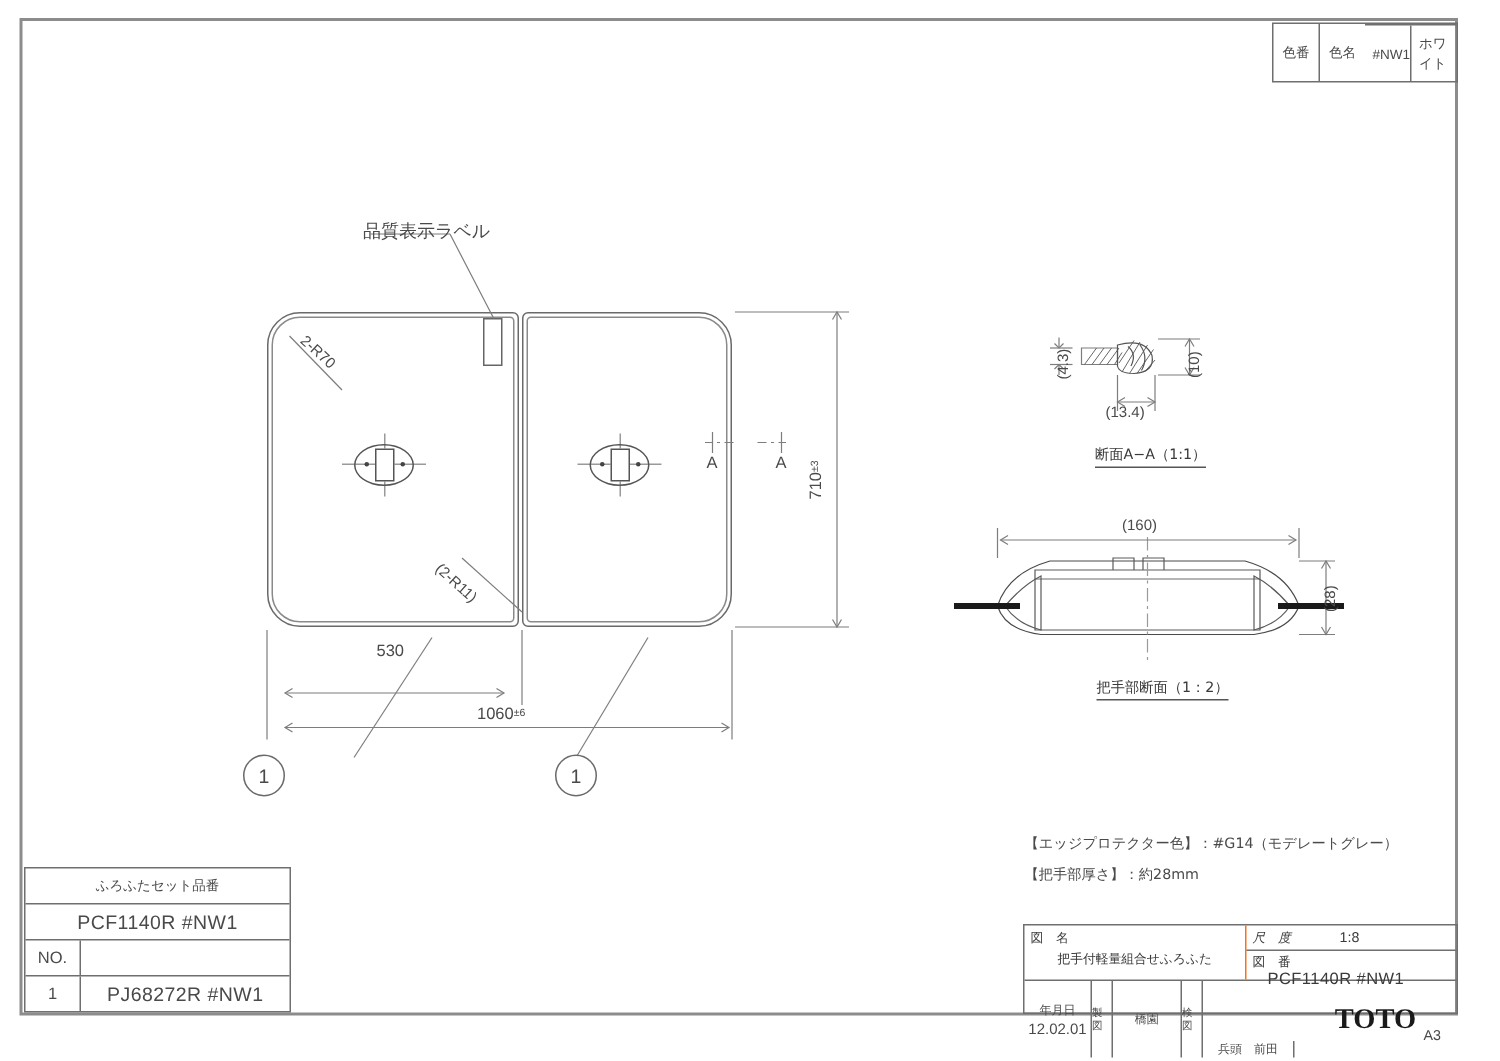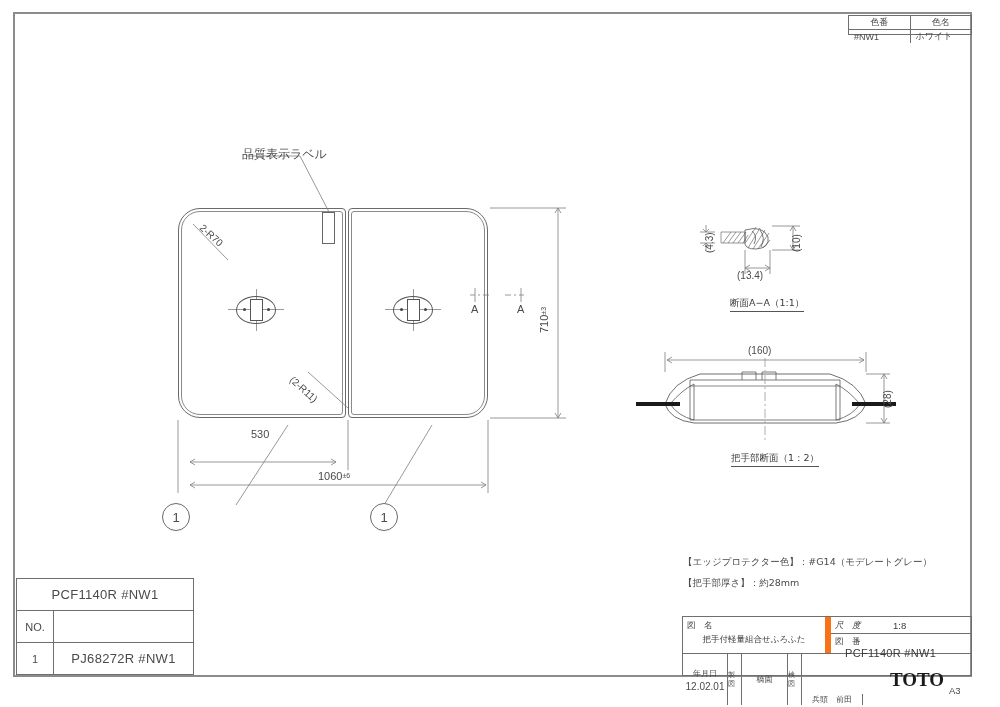--- a/index.html
+++ b/index.html
@@ -9,23 +9,23 @@
 
   
   #sheet{position:absolute;left:0;top:0;width:1000px;height:707px;background:#fff;}
   #frame{position:absolute;left:13px;top:12px;width:959px;height:665px;
          border:2px solid #8c8c8c;box-sizing:border-box;}
 
   .lbl{position:absolute;white-space:nowrap;font-size:9px;color:#4a4a4a;line-height:1;}
   .jp{font-family:"DejaVu Sans","Liberation Sans",sans-serif;}
 
   
-  #color-table{position:absolute;left:848px;top:15px;width:124px;height:20px;
+  #color-table{position:absolute;left:848px;top:15px;width:124px;height:40px;
                border:1px solid #6f6f6f;box-sizing:border-box;
-               display:flex;flex-direction:column;font-size:9px;}
+               display:flex;flex-direction:row;font-size:9px;}
   #color-table .row{display:flex;flex:1;}
   #color-table .row+.row{border-top:1px solid #6f6f6f;}
   #color-table .c{flex:1;display:flex;align-items:center;justify-content:center;
                   font-size:9px;color:#4a4a4a;}
   #color-table .c+.c{border-left:1px solid #6f6f6f;}
   #color-table .c.left{justify-content:flex-start;padding-left:5px;}
 
   
   #part-table{position:absolute;left:16px;top:578px;width:178px;height:97px;
               border:1px solid #6f6f6f;box-sizing:border-box;
@@ -40,21 +40,21 @@
   
   #notes{position:absolute;left:683px;top:556px;width:300px;}
   #notes div{font-size:9.5px;color:#4a4a4a;margin-bottom:8px;white-space:nowrap;}
 
   
   #title-block{position:absolute;left:682px;top:616px;width:290px;height:60px;
                border:1px solid #6f6f6f;box-sizing:border-box;
                display:flex;flex-direction:column;}
   #tb-top{display:flex;flex:0 0 36px;}
   #tb-bot{display:flex;flex:1;border-top:1px solid #6f6f6f;}
-  #tb-name{flex:1;position:relative;border-right:6px solid #f97316;}
+  #tb-name{flex:1;position:relative;border-right:1px solid #f97316;}
   #tb-name .k{position:absolute;left:4px;top:3px;font-size:8.5px;}
   #tb-name .v{position:absolute;left:0;right:0;top:17px;text-align:center;font-size:8.5px;}
   #tb-right{flex:0 0 140px;display:flex;flex-direction:column;}
   #tb-scale{flex:0 0 16px;position:relative;border-bottom:1px solid #6f6f6f;}
   #tb-scale .k{position:absolute;left:4px;top:3px;font-size:8.5px;font-style:italic;}
   #tb-scale .v{position:absolute;left:62px;top:3px;font-size:9.5px;}
   #tb-no{flex:1;position:relative;}
   #tb-no .k{position:absolute;left:4px;top:2px;font-size:8.5px;}
   #tb-no .v{position:absolute;left:14px;top:13px;font-size:11px;letter-spacing:.3px;}
 
@@ -292,20 +292,23 @@
   <div class="dimtxt rot90" style="left:791px;top:252px;font-size:10px;">(10)</div>
   <div class="dimtxt" style="left:737px;top:270px;font-size:10px;">(13.4)</div>
   <div class="caption jp" style="left:730px;top:297px;">断面A−A（1:1）</div>
 
   <div class="dimtxt" style="left:748px;top:345px;font-size:10px;">(160)</div>
   <div class="dimtxt rot90" style="left:882px;top:408px;font-size:10px;">(28)</div>
   <div class="caption jp" style="left:731px;top:452px;">把手部断面（1：2）</div>
 
   <div id="part-table">
     <div class="prow">
+      <div class="cell jp">ふろふたセット品番</div>
+    </div>
+    <div class="prow">
       <div class="cell big">PCF1140R  #NW1</div>
     </div>
     <div class="prow">
       <div class="cell no">NO.</div>
     </div>
     <div class="prow">
       <div class="cell no">1</div>
       <div class="cell big">PJ68272R  #NW1</div>
     </div>
   </div>

